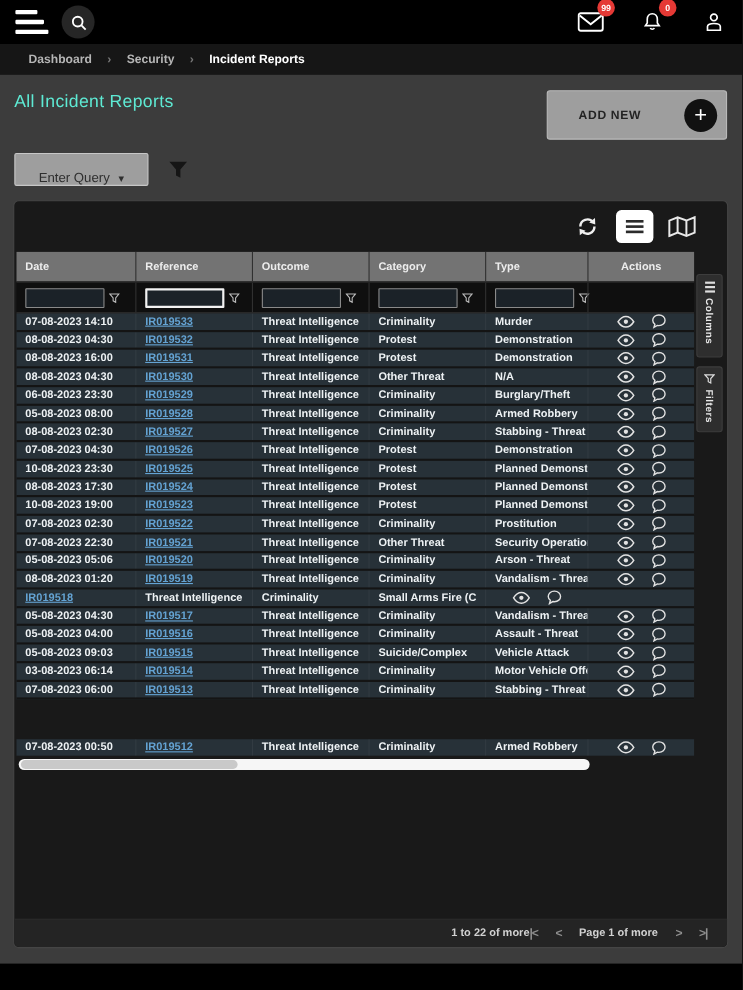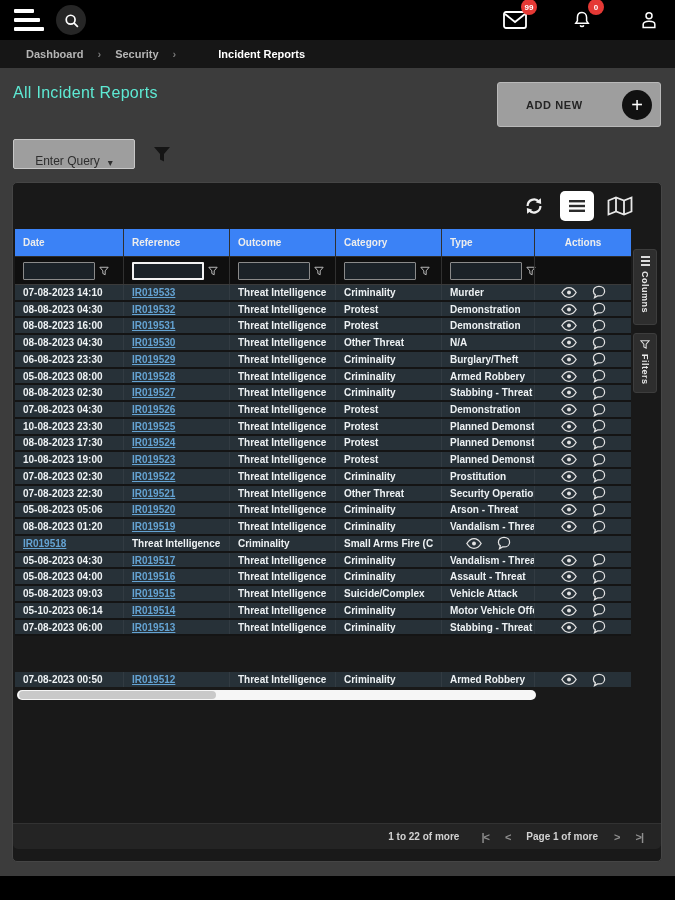--- a/index.html
+++ b/index.html
@@ -8,31 +8,31 @@
   #app { position:relative; width:675px; height:900px; background:#3c3c3c; overflow:hidden; }
 
   
   .topbar { position:absolute; top:0; left:0; width:675px; height:40px; background:#000;
             display:flex; align-items:center; justify-content:space-between; padding:0 14px; }
   .topbar-left { display:flex; align-items:center; gap:12px; }
   .hamburger { width:30px; height:22px; display:flex; flex-direction:column; justify-content:space-between; cursor:pointer; }
   .hamburger span { display:block; height:4px; background:#fff; border-radius:1px; }
   .hamburger .b1 { width:20px; } .hamburger .b2 { width:26px; } .hamburger .b3 { width:30px; }
   .search-btn { width:30px; height:30px; border-radius:50%; background:#262626; display:flex; align-items:center; justify-content:center; }
-  .topbar-right { display:flex; align-items:center; gap:43px; }
+  .topbar-right { display:flex; align-items:center; gap:32px; }
   .icon-badge-wrap { position:relative; width:24px; height:24px; display:flex; align-items:center; justify-content:center; }
   .badge { position:absolute; top:-9px; right:-10px; min-width:16px; height:16px; border-radius:8px; background:#e53935;
            color:#fff; font-size:8px; font-weight:bold; display:flex; align-items:center; justify-content:center; padding:0 3px; }
 
   
   .breadcrumb { position:absolute; top:40px; left:0; width:675px; height:28px; background:#161616;
                 display:flex; align-items:center; gap:14px; padding-left:26px;
                 font-size:11px; font-weight:bold; color:#b5b5b5; }
   .breadcrumb .sep { color:#777; font-size:11px; }
-  .breadcrumb .current { color:#fff;margin-left:28px; }
+  .breadcrumb .current { color:#fff; }
 
   
   .page-title { position:absolute; top:84px; left:13px; font-size:16px; color:#5eead4; letter-spacing:0.3px; }
   .add-new-btn { position:absolute; top:82px; left:497px; width:164px; height:45px; background:#9e9e9e;
                  border:1px solid #b9b9b9; border-radius:3px; display:flex; align-items:center;
                  justify-content:space-between; padding:0 8px 0 28px; cursor:pointer; }
   .add-new-btn .lbl { font-size:11px; font-weight:bold; color:#242424; letter-spacing:0.6px; }
   .plus-circle { width:30px; height:30px; border-radius:50%; background:#111; color:#fff; font-size:20px;
                  display:flex; align-items:center; justify-content:center; line-height:1; }
 
@@ -44,21 +44,21 @@
 
   
   .panel { position:absolute; top:182px; left:12px; width:650px; height:680px; background:#191919;
            border:1px solid #454545; border-radius:5px; }
   .grid-toolbar { position:absolute; top:0; left:0; width:100%; height:46px; display:flex; align-items:center;
                   justify-content:flex-end; gap:9px; padding-right:24px; }
   .tool-btn { width:34px; height:30px; display:flex; align-items:center; justify-content:center; border-radius:5px; cursor:pointer; }
   .tool-btn.active { background:#fff; }
 
   .grid { position:absolute; top:46px; left:2px; width:616px; }
-  .grid-header { display:grid; grid-template-columns:108px 106px 106px 106px 93px 97px; height:27px; background:#3b82f6; }
+  .grid-header { display:grid; grid-template-columns:108px 106px 106px 106px 93px 97px; height:27px; background:#737373; }
   .grid-header .hc { display:flex; align-items:center; padding-left:8px; font-size:10px; font-weight:bold; color:#ededed;
                      border-left:1px solid #303030; cursor:pointer; }
   .grid-header .hc:first-child { border-left:none; }
   .grid-header .hc.actions { justify-content:center; padding-left:0; }
 
   .filter-row { display:grid; grid-template-columns:108px 106px 106px 106px 93px 97px; height:29px; background:#0f0f0f;
                 border-top:1px solid #2c2c2c; border-bottom:1px solid #3a3a3a; }
   .fc { display:flex; align-items:center; gap:4px; padding-left:8px; border-left:1px solid #303030; }
   .fc:first-child { border-left:none; }
   .fc input { width:72px; height:18px; background:#1b2228; border:1px solid #8a8a8a; border-radius:1px;
@@ -80,23 +80,23 @@
   .hscroll .thumb { position:absolute; left:2px; top:1px; width:38%; height:8px; background:#c9c9c9; border-radius:4px; cursor:grab; }
 
   .side-tabs { position:absolute; top:66px; right:4px; width:24px; display:flex; flex-direction:column; gap:8px; }
   .vtab { background:#2e2e2e; border:1px solid #3d3d3d; border-radius:3px; display:flex; flex-direction:column;
           align-items:center; padding:6px 0; gap:5px; cursor:pointer; }
   .vtab .vlabel { writing-mode:vertical-rl; font-size:9px; font-weight:bold; color:#e8e8e8; letter-spacing:0.5px; }
   .vtab.columns { height:76px; } .vtab.filters { height:60px; }
   .mini-bars { display:flex; flex-direction:column; gap:2px; }
   .mini-bars span { display:block; width:9px; height:2px; background:#ddd; }
 
-  .grid-footer { position:absolute; bottom:12px; left:0; width:100%; height:26px; background:#242424;
+  .grid-footer { position:absolute; bottom:0; left:0; width:100%; height:26px; background:#242424;
                  border-top:1px solid #323232; display:flex; align-items:center; justify-content:flex-end;
-                 gap:22px; padding-right:18px; font-size:10px; font-weight:bold; color:#d2d2d2; border-radius:0 0 5px 5px; }
+                 padding-right:18px; font-size:10px; font-weight:bold; color:#d2d2d2; border-radius:0 0 5px 5px; }
   .pager { display:flex; align-items:center; gap:16px; }
   .pager .nav { color:#8f8f8f; font-size:11px; cursor:pointer; letter-spacing:-1px; }
 
   .bottom-strip { position:absolute; left:0; bottom:0; width:675px; height:24px; background:#000; }
 
   svg { display:block; }
 </style>
 </head>
 <body>
 
@@ -691,21 +691,21 @@
       </span>
       <span class="act">
         <svg width="14" height="14" viewBox="0 0 20 20">
                   <path d="M10 2 C5.3 2 2 5.1 2 8.8 C2 10.9 3.1 12.7 4.8 13.9 L3.6 18 L8 15.5 C8.6 15.6 9.3 15.7 10 15.7 C14.7 15.7 18 12.6 18 8.8 C18 5.1 14.7 2 10 2 Z" fill="none" stroke="#e2e2e2" stroke-width="1.8"></path>
                 </svg>
       </span>
     </div>
   </div>
 
   <div class="trow">
-    <div class="c cell-date">05-10-2023 06:14</div>
+    <div class="c cell-date">03-08-2023 06:14</div>
     <div class="c">
               <a class="cell-ref">IR019514</a>
             </div>
     <div class="c cell-cat">Threat Intelligence</div>
     <div class="c cell-out">Criminality</div>
     <div class="c cell-type">Motor Vehicle Offe</div>
     <div class="c actions">
       <span class="act">
         <svg width="18" height="13" viewBox="0 0 24 16">
                   <path d="M12 1.5 C6.5 1.5 2.5 8 2.5 8 C2.5 8 6.5 14.5 12 14.5 C17.5 14.5 21.5 8 21.5 8 C21.5 8 17.5 1.5 12 1.5 Z" fill="none" stroke="#e2e2e2" stroke-width="1.8"></path>

